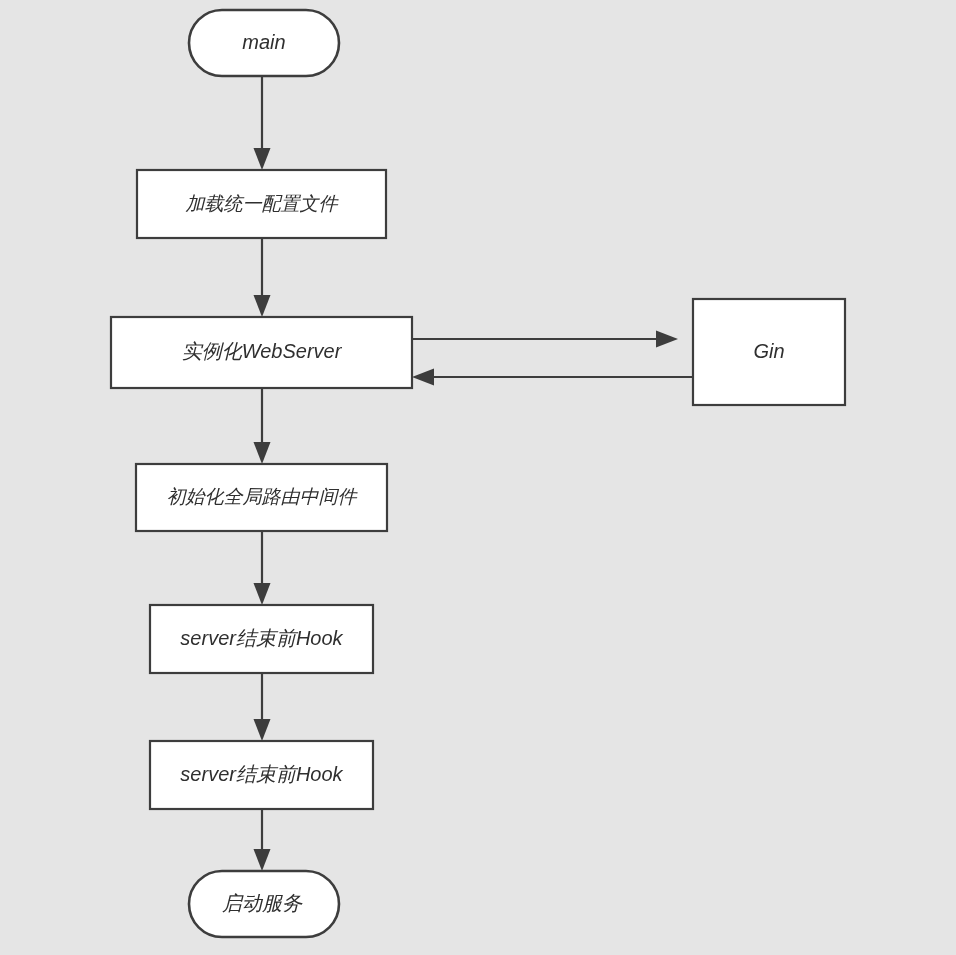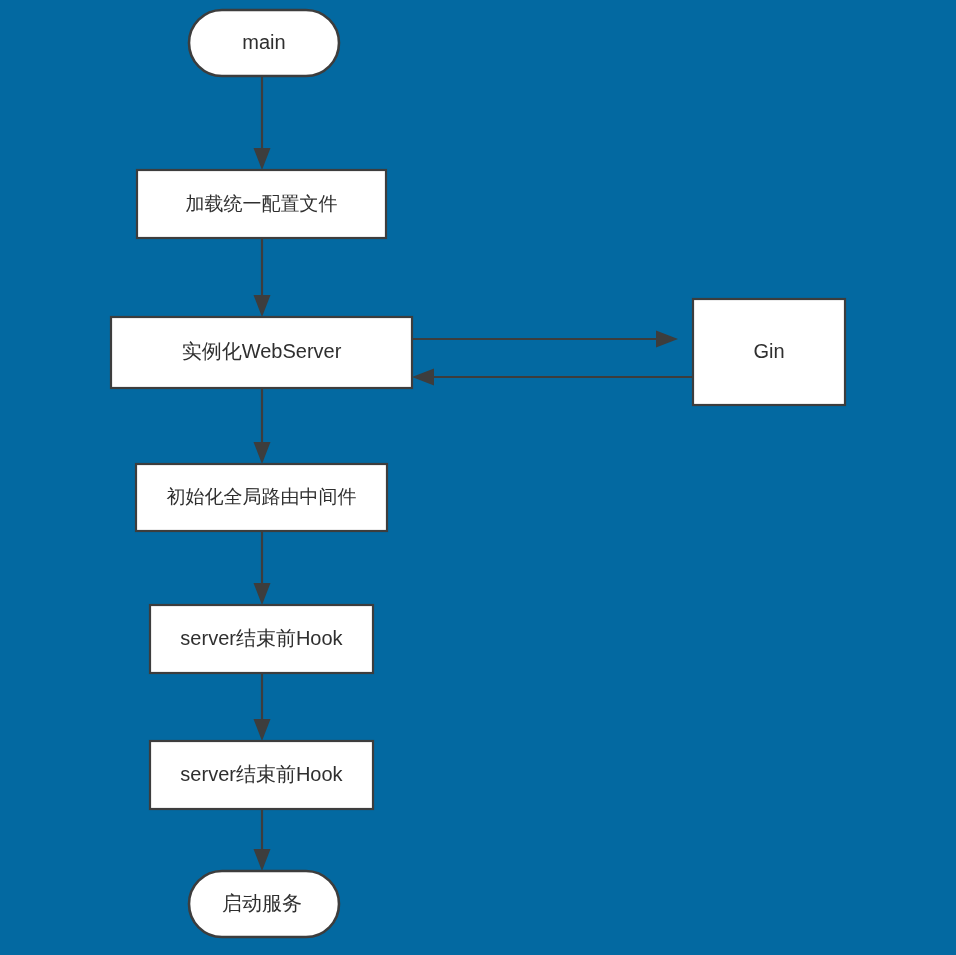--- a/index.html
+++ b/index.html
@@ -7,22 +7,23 @@
     padding: 0;
     background: #ffffff;
   }
   body {
     font-family: "Liberation Sans", "DejaVu Sans", sans-serif;
   }
   #canvas {
     position: relative;
     width: 956px;
     height: 955px;
-    background: #0369a1;
+    background: #e5e5e5;
     overflow: hidden;
+    font-style: italic;
   }
   #flow-svg {
     position: absolute;
     left: 0;
     top: 0;
     width: 956px;
     height: 955px;
   }
   .node-shape {
     fill: #ffffff;

